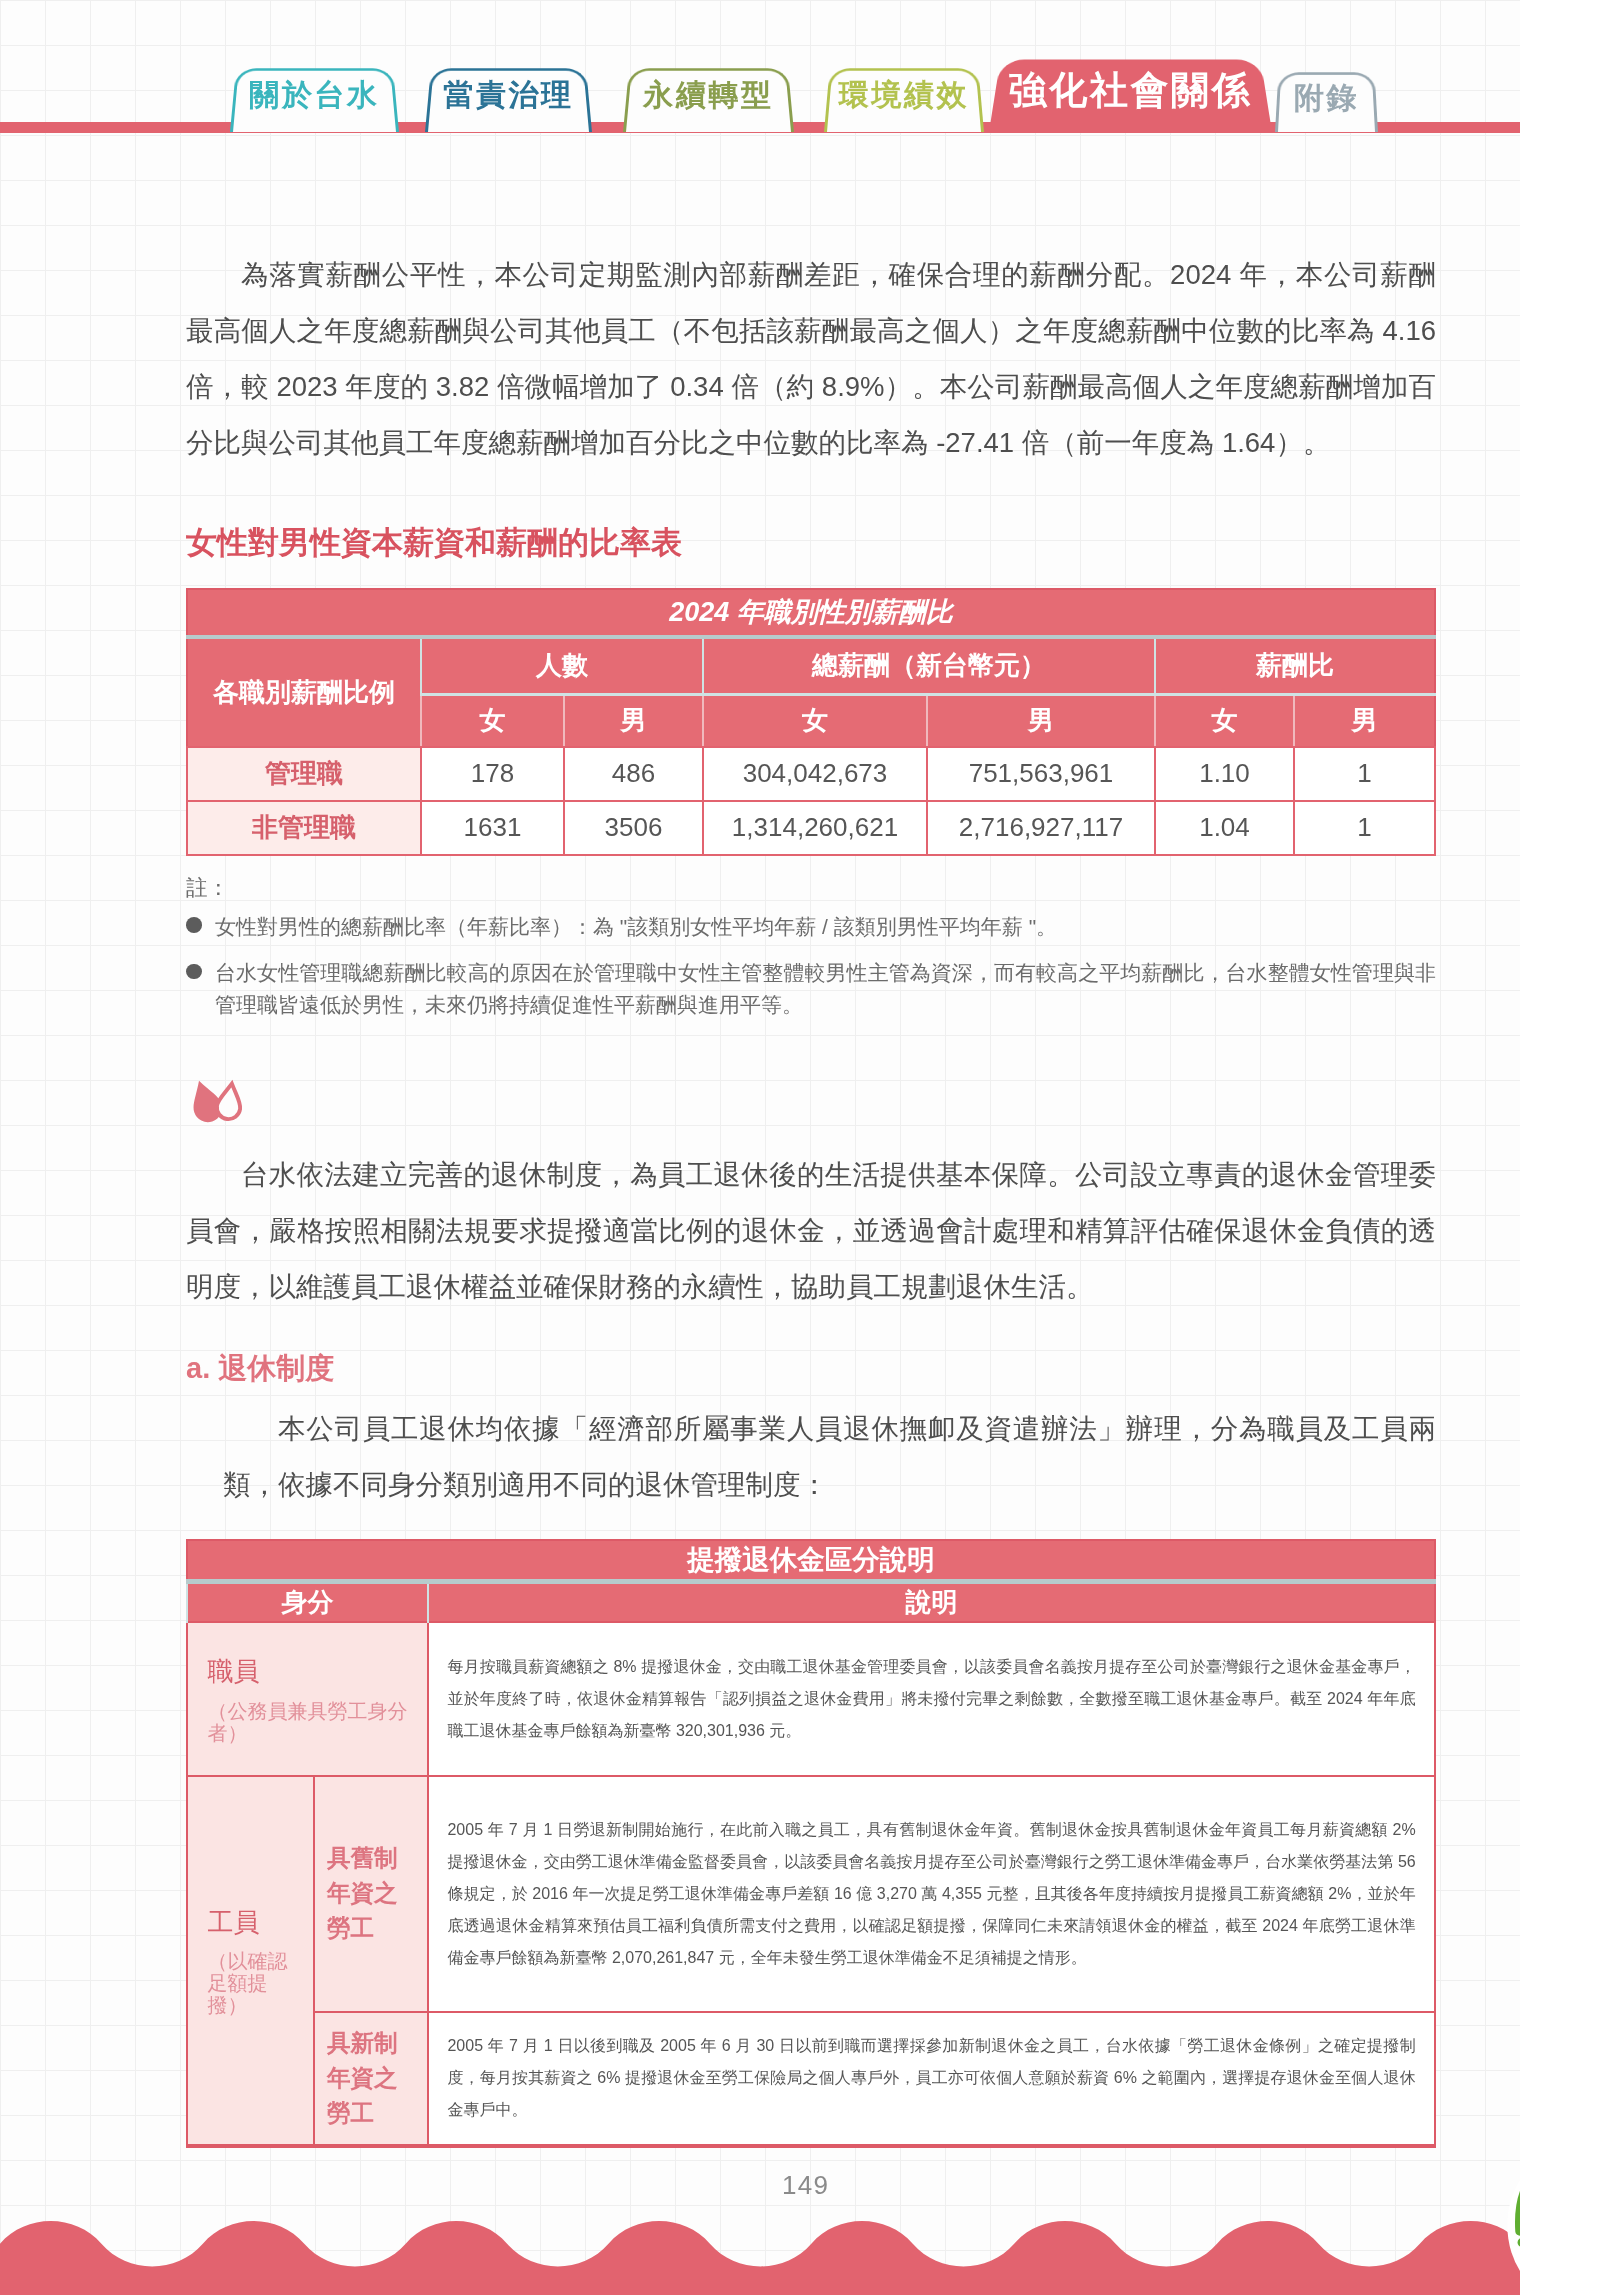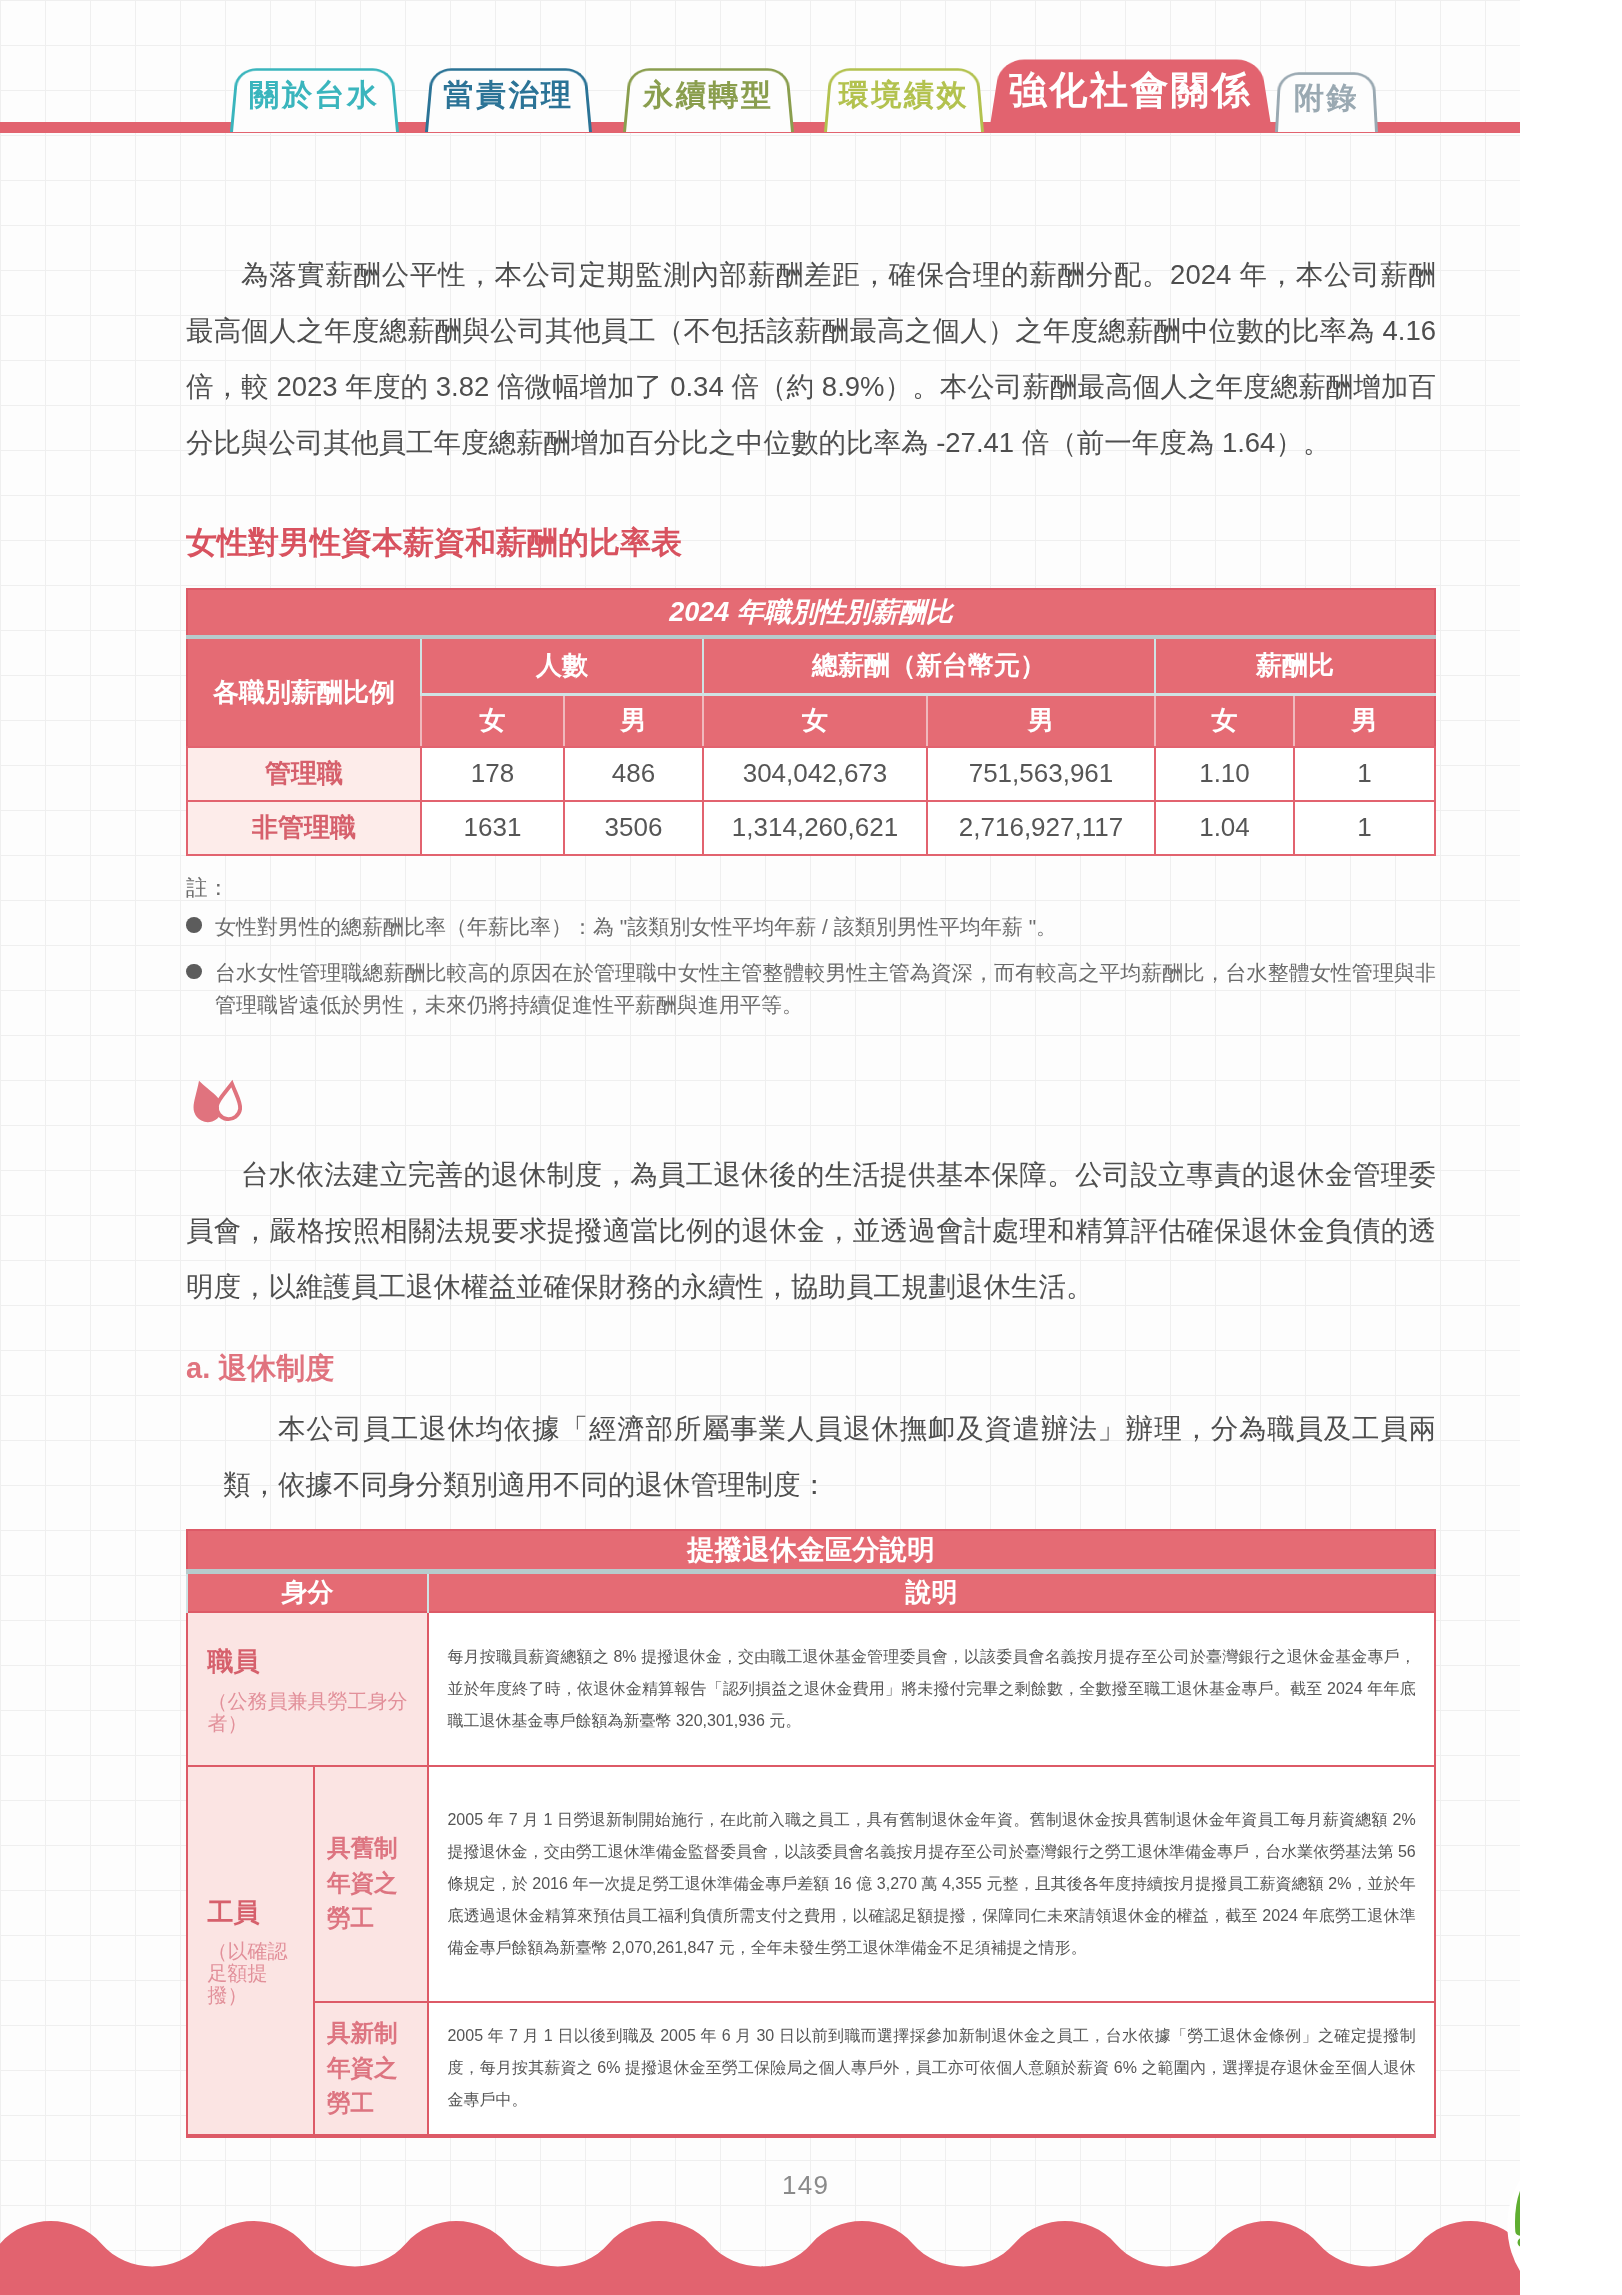--- a/index.html
+++ b/index.html
@@ -60,28 +60,28 @@
   .notes li .blt{position:absolute;left:0;top:6.5px;width:15.7px;height:15.7px;border-radius:50%;
     background:#5c5c5c;}
 
   
   .sec-head{display:flex;align-items:center;gap:11.8px;margin-top:56px;}
   .sec-head .txt{font-size:35px;font-weight:bold;color:#e0737e;letter-spacing:1.3px;}
   .drops{width:63px;height:48px;flex:0 0 auto;}
   .h-sub{font-size:29px;font-weight:bold;color:#e0737e;margin:34px 0 0 0;}
 
   
-  .t2{width:1250px;margin-top:16px;border:2.6px solid #dd5a67;border-bottom:4.6px solid #dd5a67;}
+  .t2{width:1250px;margin-top:26px;border:2.6px solid #dd5a67;border-bottom:4.6px solid #dd5a67;}
   .t2 td{box-sizing:border-box;vertical-align:middle;}
   .t2 .title{background:#e56b74;color:#fff;font-size:27.5px;font-weight:bold;height:41px;
     text-align:center;border-bottom:5.2px solid #b7cbcc;}
   .t2 .hd{background:#e56b74;color:#fff;font-size:26px;font-weight:bold;height:38px;
     text-align:center;border-left:2.6px solid #cfe3e4;}
   .t2 .idcell{background:#fbe4e3;border:2px solid #dd5a67;padding:15.7px 19.6px;vertical-align:middle;}
-  .t2 .idcell .big{font-size:26px;font-weight:bold;color:#d6606c;margin-bottom:10.5px;}
+  .t2 .idcell .big{font-size:26px;font-weight:normal;color:#d6606c;margin-bottom:10.5px;}
   .t2 .idcell .small{font-size:20px;color:#e2909a;line-height:22px;}
   .t2 .subcell{background:#fbe4e3;border:2px solid #dd5a67;padding:13px 11.8px;
     font-size:23.6px;font-weight:bold;color:#dd7480;line-height:35px;}
   .t2 .desc{background:#fff;border:2px solid #dd5a67;padding:14.4px 18.3px;
     font-size:16px;line-height:32px;color:#555;text-align:justify;}
 
   
   .pagenum{position:absolute;left:782px;top:2170px;font-size:26px;color:#8a8a8a;letter-spacing:1.3px;}
   .wave{position:absolute;left:0;bottom:0;width:1622px;height:92px;display:block;}
   .logo{position:absolute;left:1503px;top:2152px;width:115px;height:147px;}

